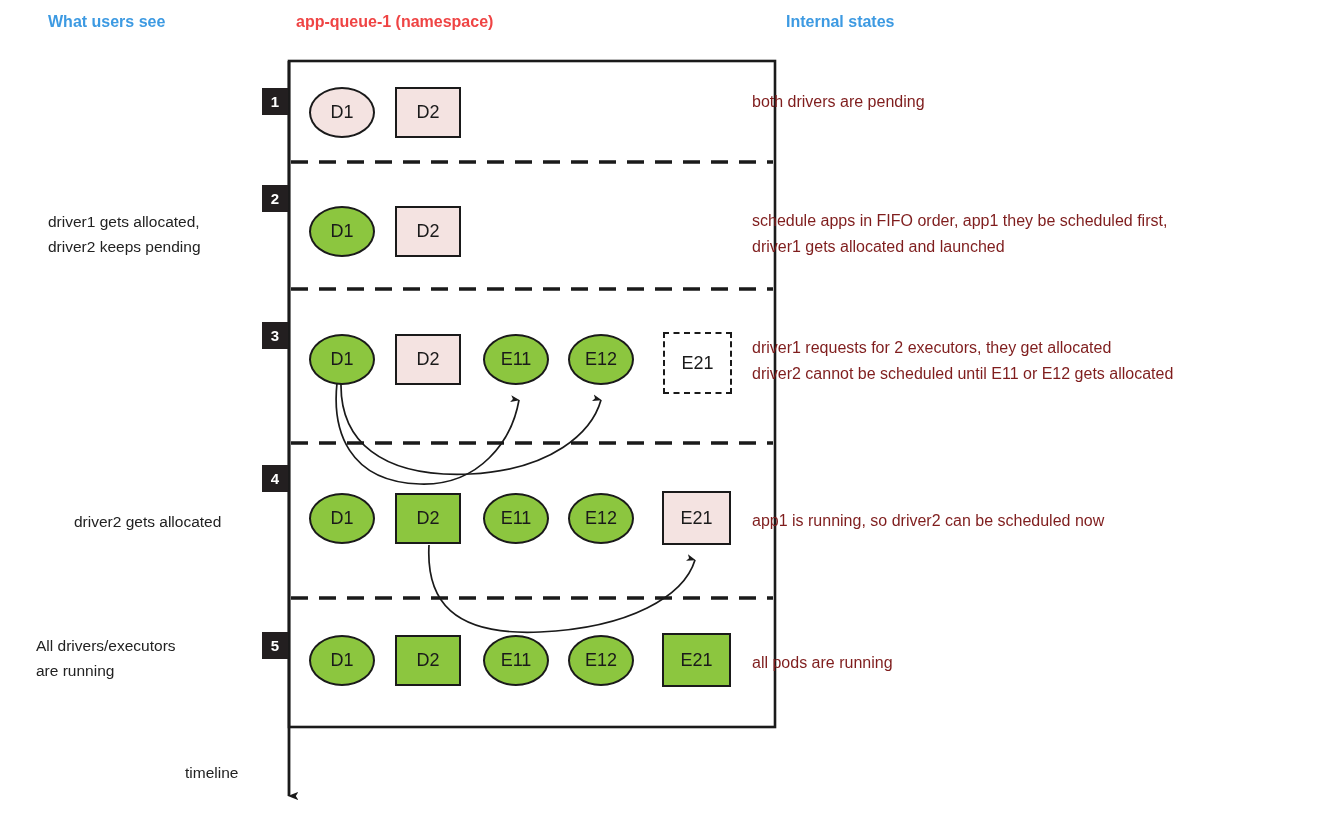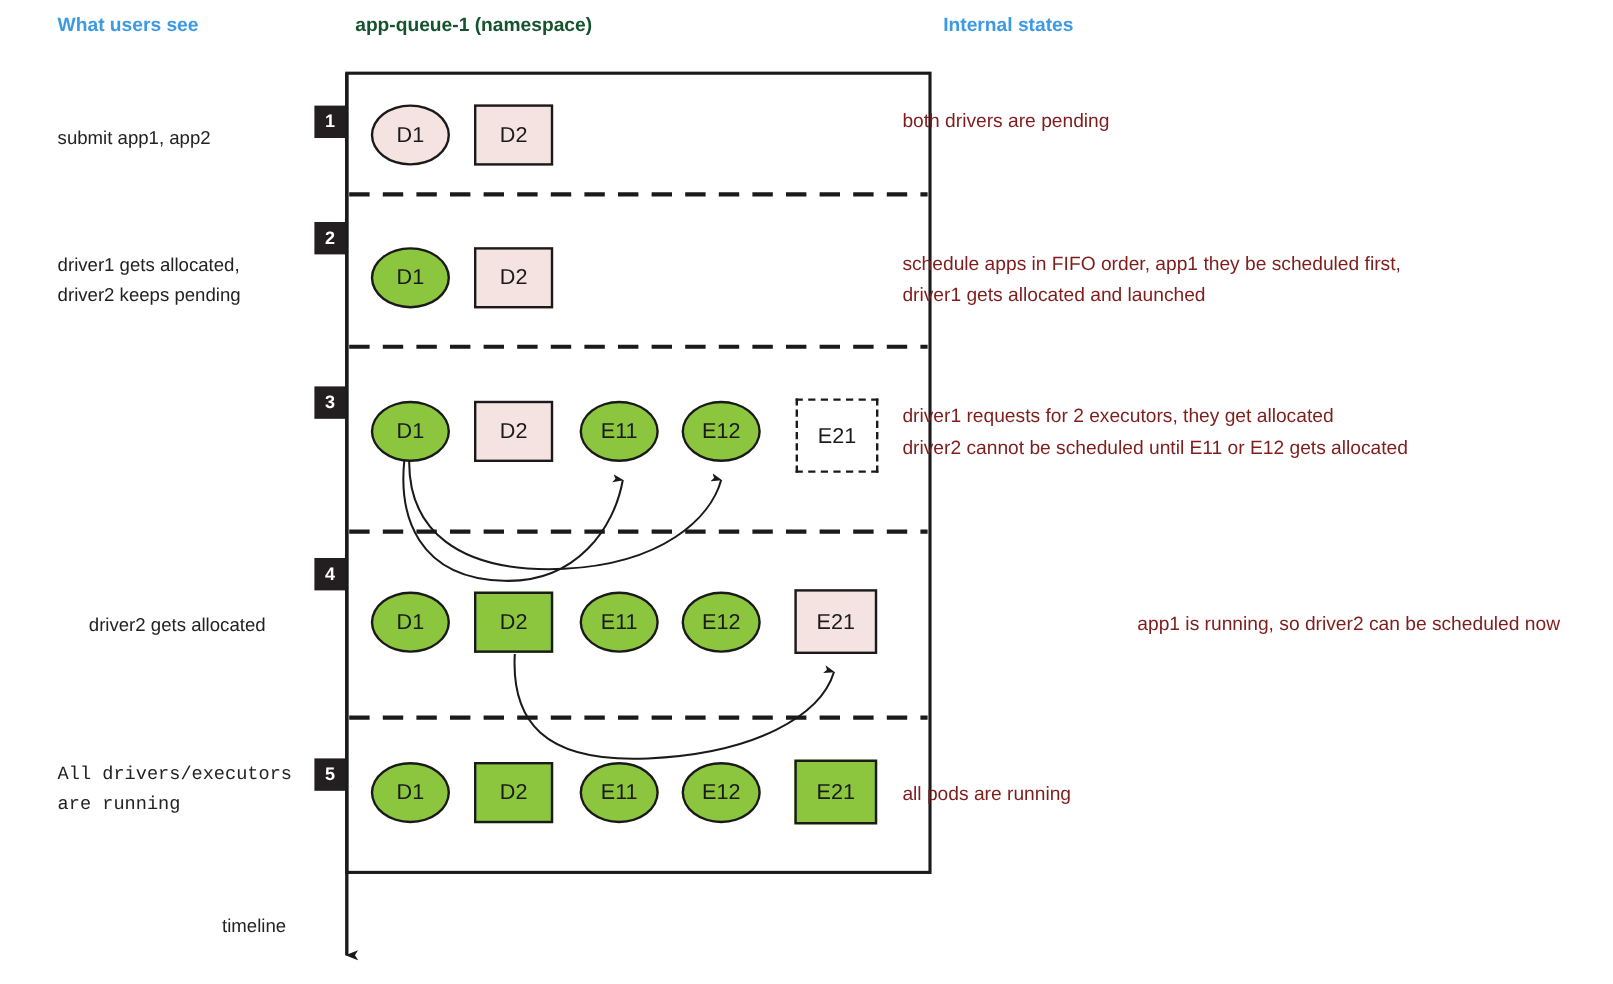--- a/index.html
+++ b/index.html
@@ -16,21 +16,21 @@
     overflow: hidden;
   }
   
   .col-head {
     position: absolute;
     font-size: 16px;
     font-weight: bold;
     white-space: nowrap;
   }
   .col-head.blue { color: #3d9ae2; }
-  .col-head.dark { color: #14532d; }
+  .col-head.dark { color: #ef4444; }
   #head-users   { left: 48px;  top: 13px; }
   #head-ns      { left: 296px; top: 13px; }
   #head-internal{ left: 786px; top: 13px; }
 
   
   #diagram {
     position: absolute;
     left: 0; top: 0;
     width: 1344px;
     height: 820px;
@@ -123,21 +123,20 @@
     <line x1="289" y1="61" x2="289" y2="796" stroke="#1a1a1a" stroke-width="2.8" marker-end="url(#tl-arrow)"></line>
 
     <path fill="none" stroke="#1a1a1a" stroke-width="1.7" marker-end="url(#curve-arrow)" d="M 337 383 C 332 430 348 482 420 484 C 480 486 512 440 519 400"></path>
 
     <path fill="none" stroke="#1a1a1a" stroke-width="1.7" marker-end="url(#curve-arrow)" d="M 341 383 C 340 440 380 478 470 474 C 552 470 592 432 601 400"></path>
 
     <path fill="none" stroke="#1a1a1a" stroke-width="1.7" marker-end="url(#curve-arrow)" d="M 429 545 C 426 600 452 636 540 632 C 630 628 684 596 695 560"></path>
   </svg>
 
   <div class="step-badge" style="left:262px; top:88px;">1</div>
-  <div class="left-text" style="left:48px; top:103px; width:210px;">submit app1, app2</div>
   <div class="right-text" style="top:89px; width:548px;">both drivers are pending</div>
   <div class="pod ellipse pending" style="left:309px; top:87px; width:66px; height:51px;">D1</div>
   <div class="pod rect pending" style="left:395px; top:87px; width:66px; height:51px;">D2</div>
 
   <div class="step-badge" style="left:262px; top:185px;">2</div>
   <div class="left-text" style="left:48px; top:209px; width:215px;">driver1 gets allocated,
 driver2 keeps pending</div>
   <div class="right-text" style="top:208px; width:548px;">schedule apps in FIFO order, app1 they be scheduled first,
 driver1 gets allocated and launched</div>
   <div class="pod ellipse running" style="left:309px; top:206px; width:66px; height:51px;">D1</div>
@@ -147,29 +146,29 @@
   <div class="right-text" style="top:335px; width:548px;">driver1 requests for 2 executors, they get allocated
 driver2 cannot be scheduled until E11 or E12 gets allocated</div>
   <div class="pod ellipse running" style="left:309px; top:334px; width:66px; height:51px;">D1</div>
   <div class="pod rect pending" style="left:395px; top:334px; width:66px; height:51px;">D2</div>
   <div class="pod ellipse running" style="left:483px; top:334px; width:66px; height:51px;">E11</div>
   <div class="pod ellipse running" style="left:568px; top:334px; width:66px; height:51px;">E12</div>
   <div class="pod rect ghost" style="left:663px; top:332px; width:69px; height:62px;">E21</div>
 
   <div class="step-badge" style="left:262px; top:465px;">4</div>
   <div class="left-text" style="left:42px; top:509px; width:230px;margin-left:32px;">driver2 gets allocated</div>
-  <div class="right-text" style="top:508px; width:548px;text-align:right;">app1 is running, so driver2 can be scheduled now</div>
+  <div class="right-text" style="top:508px; width:548px;">app1 is running, so driver2 can be scheduled now</div>
   <div class="pod ellipse running" style="left:309px; top:493px; width:66px; height:51px;">D1</div>
   <div class="pod rect running" style="left:395px; top:493px; width:66px; height:51px;">D2</div>
   <div class="pod ellipse running" style="left:483px; top:493px; width:66px; height:51px;">E11</div>
   <div class="pod ellipse running" style="left:568px; top:493px; width:66px; height:51px;">E12</div>
   <div class="pod rect pending" style="left:662px; top:491px; width:69px; height:54px;">E21</div>
 
   <div class="step-badge" style="left:262px; top:632px;">5</div>
-  <div class="left-text" style="left:48px; top:633px; width:230px;font-family:Liberation Mono, monospace;">All drivers/executors
+  <div class="left-text" style="left:36px; top:633px; width:230px;">All drivers/executors
 are running</div>
   <div class="right-text" style="top:650px; width:548px;">all pods are running</div>
   <div class="pod ellipse running" style="left:309px; top:635px; width:66px; height:51px;">D1</div>
   <div class="pod rect running" style="left:395px; top:635px; width:66px; height:51px;">D2</div>
   <div class="pod ellipse running" style="left:483px; top:635px; width:66px; height:51px;">E11</div>
   <div class="pod ellipse running" style="left:568px; top:635px; width:66px; height:51px;">E12</div>
   <div class="pod rect running" style="left:662px; top:633px; width:69px; height:54px;">E21</div>
 
   <div id="timeline-label">timeline</div>
 

